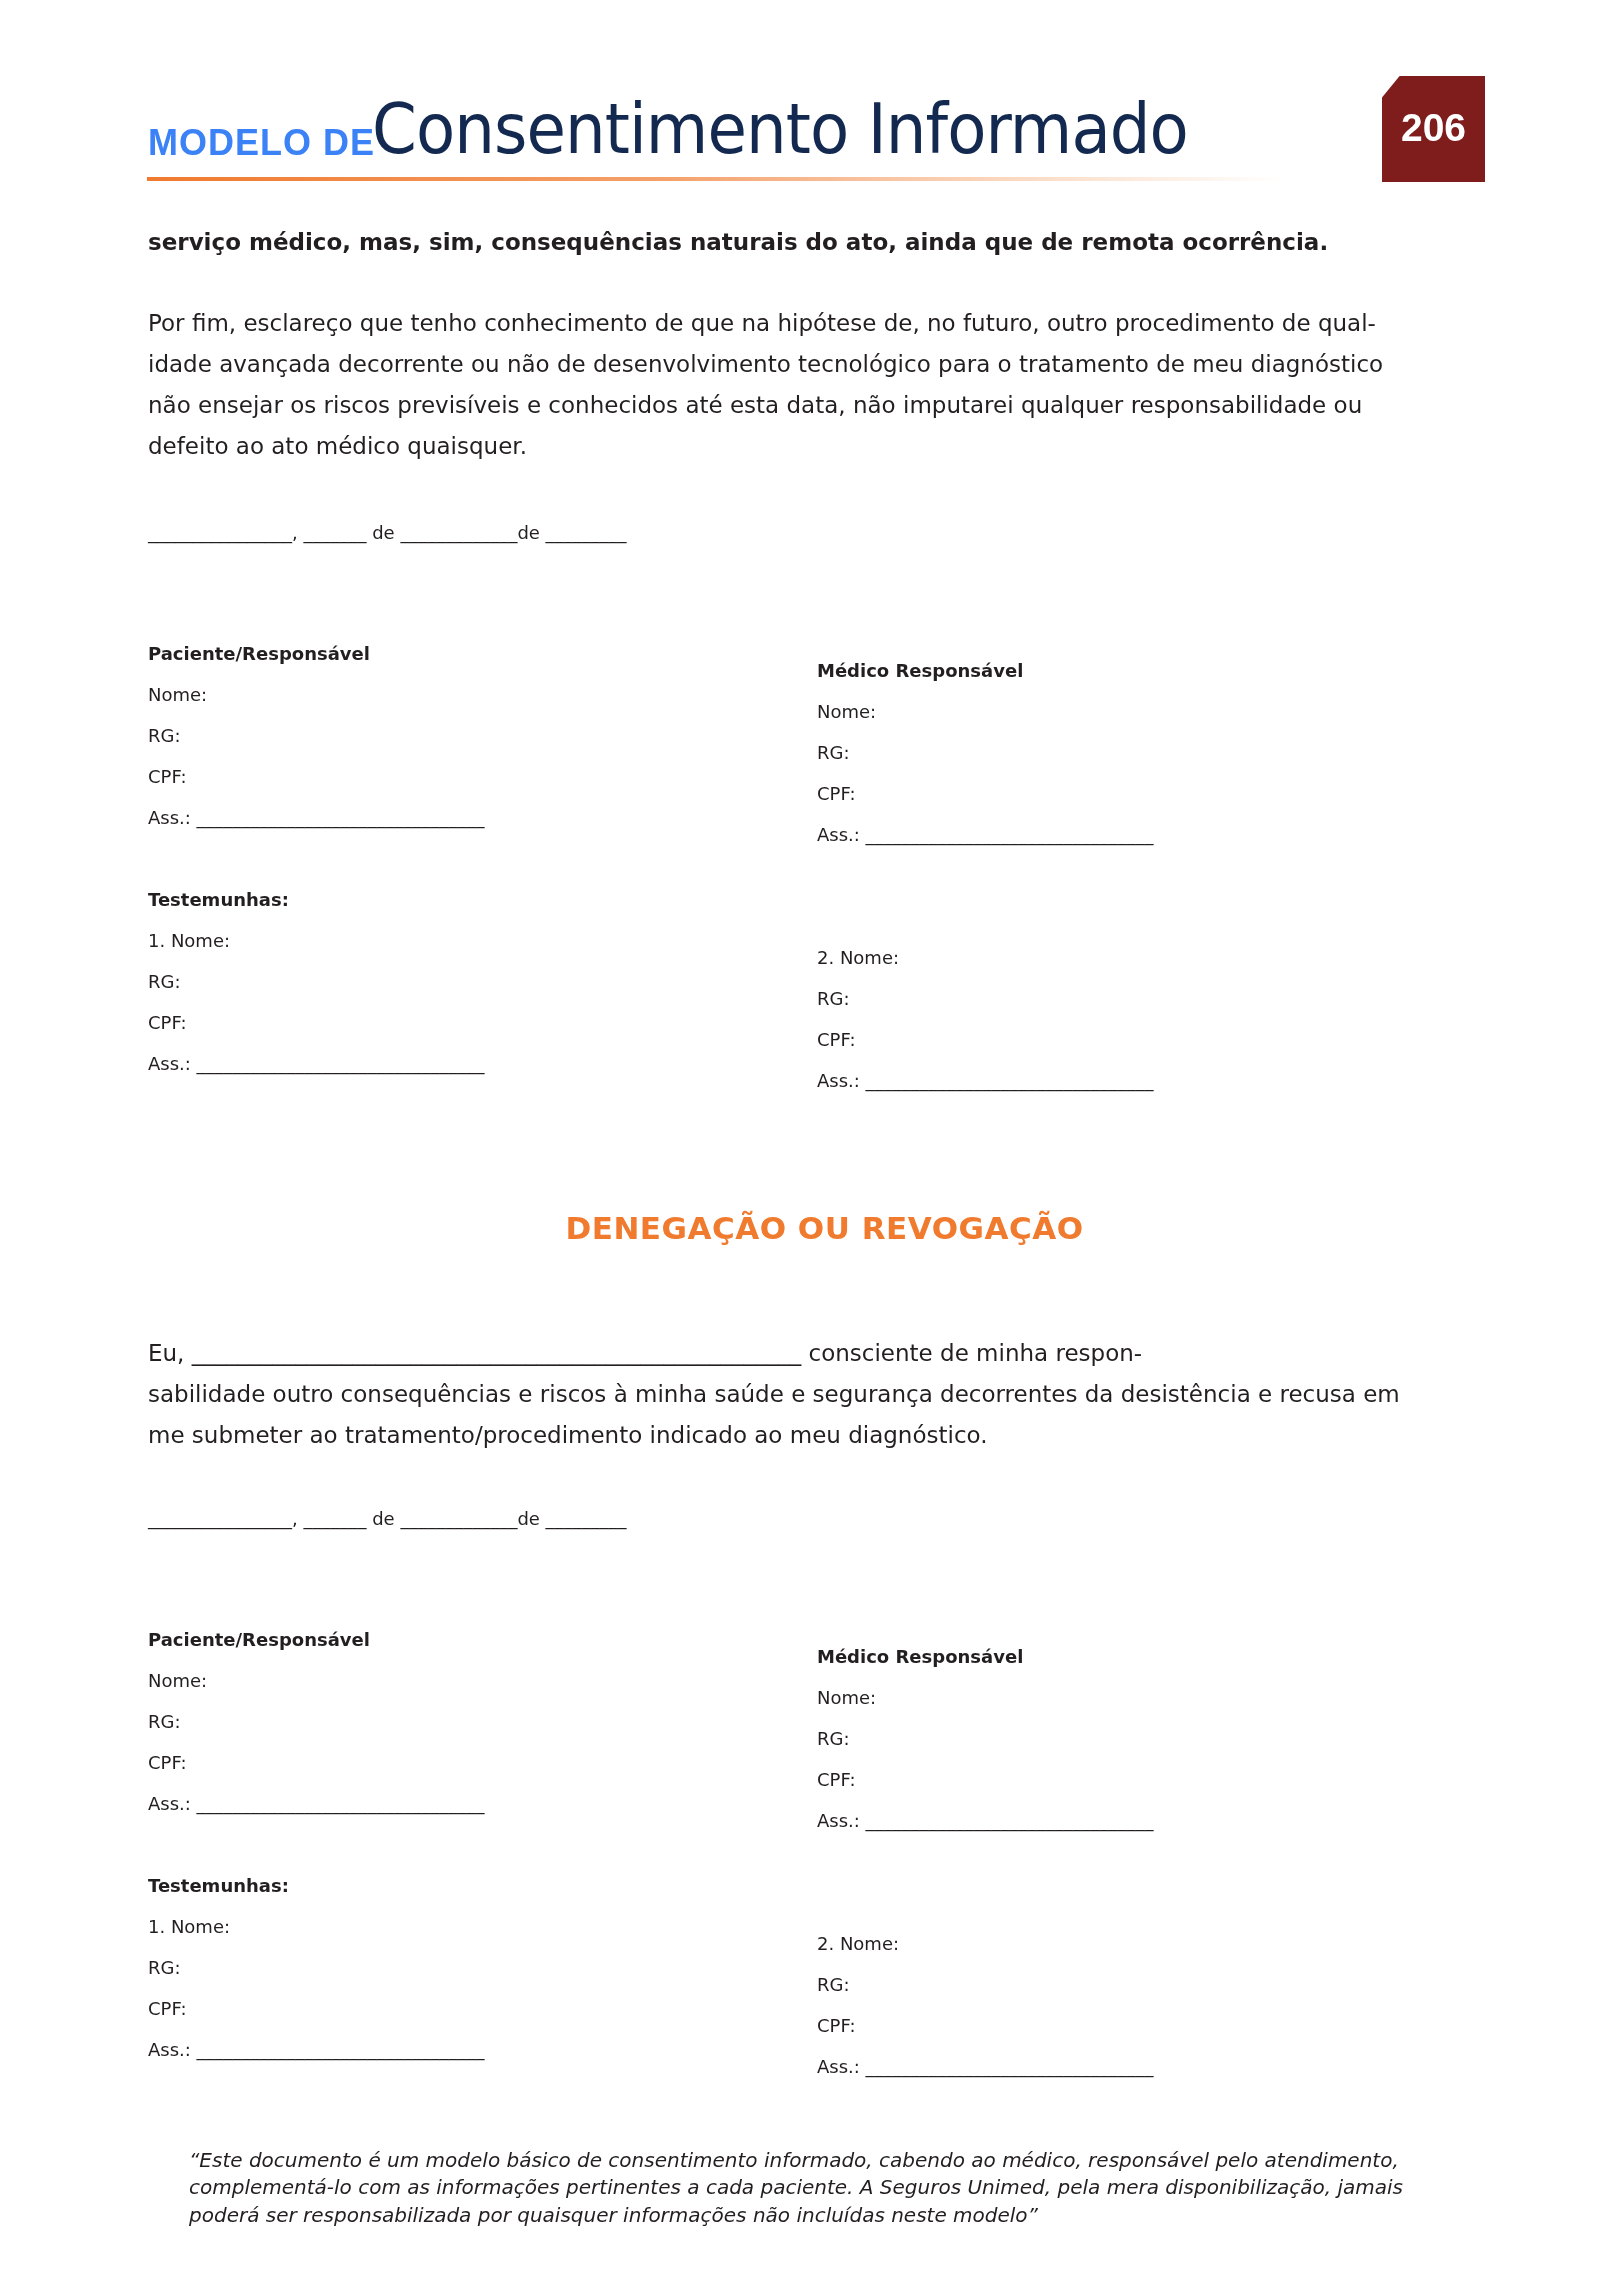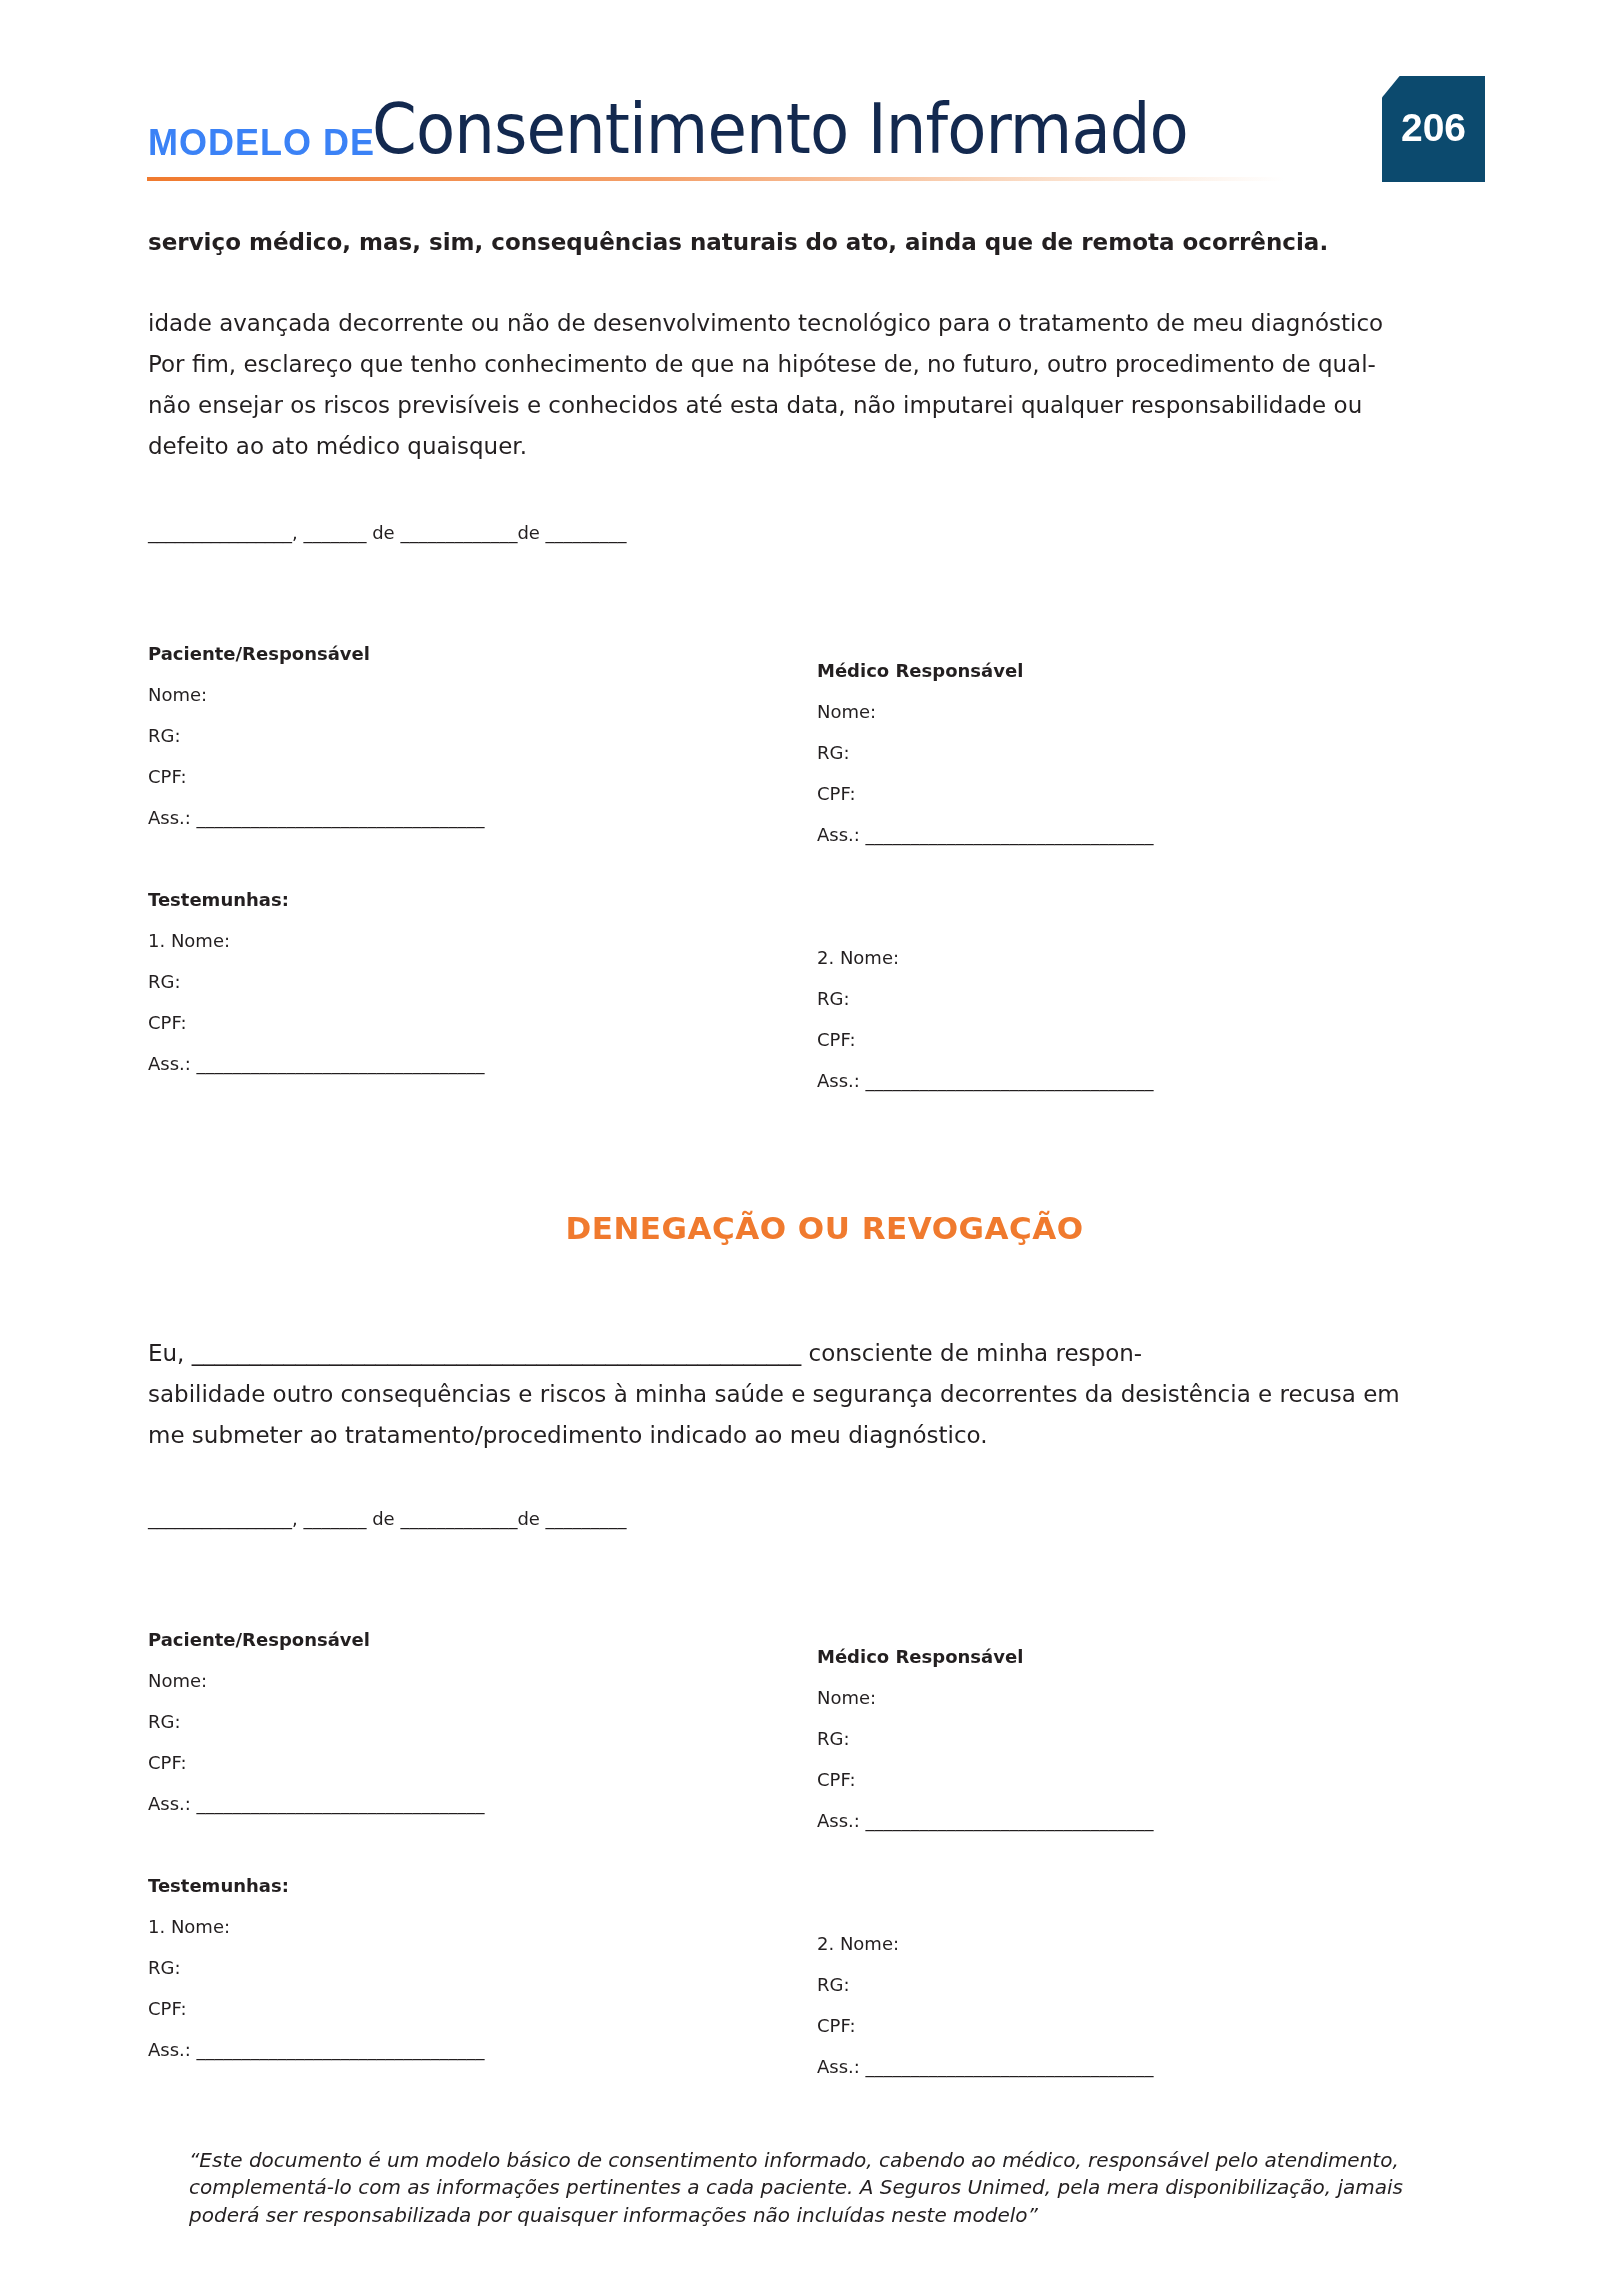--- a/index.html
+++ b/index.html
@@ -5,21 +5,21 @@
   html, body { margin: 0; padding: 0; background: #ffffff; }
   body { width: 1621px; height: 2293px; position: relative; overflow: hidden;
          font-family: "DejaVu Sans", sans-serif; color: #231f20; }
   .abs { position: absolute; }
   .hdr-small { left: 148px; top: 123px; font-family: "Liberation Sans", sans-serif;
                font-weight: bold; font-size: 36px; color: #3b82f6; letter-spacing: 1px; line-height: 39px; }
   .hdr-big { left: 372px; top: 90px; font-family: "DejaVu Sans", sans-serif; font-size: 69px;
              color: #13294f; line-height: 78px; letter-spacing: -1px; transform: scaleX(0.93); transform-origin: left center; font-weight: normal; }
   .hdr-line { left: 147px; top: 177px; width: 1137px; height: 3.9px;
               background: linear-gradient(to right, #f07a2e 0%, #f4a06a 45%, #fbe0cc 80%, rgba(255,255,255,0) 100%); }
-  .badge { left: 1382px; top: 76px; width: 103px; height: 106px; background: #0c4a6e;
+  .badge { left: 1382px; top: 76px; width: 103px; height: 106px; background: #7f1d1d;
            clip-path: polygon(17.6px 0, 100% 0, 100% 100%, 0 100%, 0 21.6px); }
   .badge span { position: absolute; left: 0; right: 0; top: 27.4px; text-align: center; color: #fff;
                 font-family: "Liberation Sans", sans-serif; font-weight: bold; font-size: 39px; line-height: 49px; }
   .txt { font-size: 23px; line-height: 41px; left: 148px; width: 1335px; }
   .bold { font-weight: bold; }
   .just { text-align: justify; text-align-last: left; }
   .col-l { left: 148px; }
   .col-r { left: 817px; margin-top: 17px; }
   .row { font-size: 18px; line-height: 41px; white-space: pre; }
   .h-section { left: 0; width: 1621px; text-align: center; font-weight: bold; font-size: 31px;
@@ -32,22 +32,22 @@
 <div class="abs hdr-small">MODELO DE</div>
 <div class="abs hdr-big">Consentimento Informado</div>
 <div class="abs hdr-line"></div>
 <div class="abs badge">
   <span>206</span>
 </div>
 
 <div class="abs txt bold" style="top:222px;">serviço médico, mas, sim, consequências naturais do ato, ainda que de remota ocorrência.</div>
 
 <div class="abs txt" style="top:303px;">
+  <div class="just">Por fim, esclareço que tenho conhecimento de que na hipótese de, no futuro, outro procedimento de qual-</div>
   <div class="just">idade avançada decorrente ou não de desenvolvimento tecnológico para o tratamento de meu diagnóstico</div>
-  <div class="just">Por fim, esclareço que tenho conhecimento de que na hipótese de, no futuro, outro procedimento de qual-</div>
   <div class="just">não ensejar os riscos previsíveis e conhecidos até esta data, não imputarei qualquer responsabilidade ou</div>
   <div>defeito ao ato médico quaisquer.</div>
 </div>
 
 <div class="abs row col-l" style="top:512px;">________________, _______ de _____________de _________</div>
 
 <div class="abs col-l" style="top:633px;">
   <div class="row bold">Paciente/Responsável</div>
   <div class="row">Nome:</div>
   <div class="row">RG:</div>

